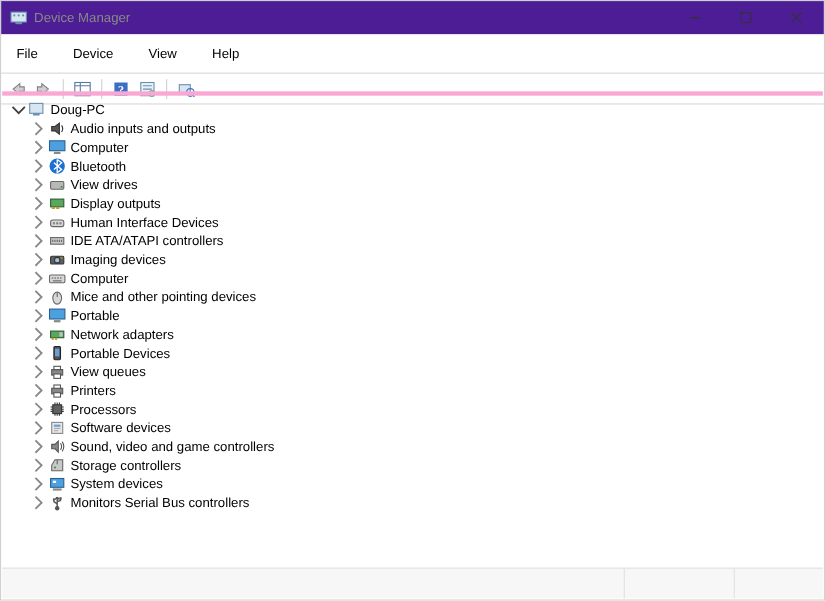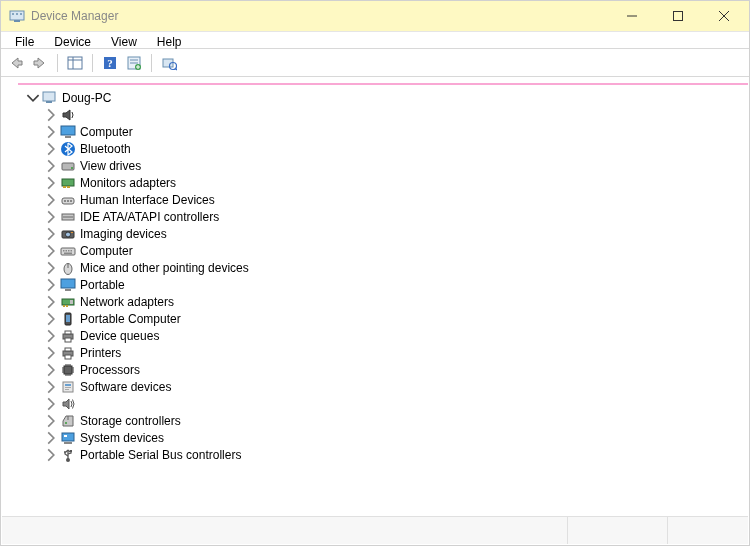--- a/index.html
+++ b/index.html
@@ -12,44 +12,44 @@
     height: 546px;
     overflow: hidden;
     border: 1px solid #d0d0d0;
     position: relative;
   }
   .titlebar {
     height: 30px;
     display: flex;
     align-items: center;
     padding: 0 2px 0 8px;
-    background: #fef9c3;
+    background: #4c1d95;
     color: #888;
   }
   .titlebar .app-icon {
     width: 16px; height: 16px;
     margin-right: 6px;
     display: flex; align-items: center; justify-content: center;
   }
   .titlebar .title { flex: 0 0 auto; font-size: 12px; }
   .titlebar .spacer { flex: 1; }
   .win-btn {
     width: 46px; height: 30px;
     display: flex; align-items: center; justify-content: center;
     color: #555;
   }
   .win-btn svg { width: 10px; height: 10px; }
   .menubar {
-    height: 18px;
+    height: 36px;
     display: flex;
-    align-items: flex-start;
+    align-items: center;
     padding: 0 4px;
     border-top: 1px solid #e5e5e5;
     border-bottom: 1px solid #d8d8d8;
-    gap: 0;
+    gap: 12px;
   }
   .menubar .menu-item {
     padding: 3px 10px;
     color: #000;
     font-size: 12px;
   }
   .toolbar {
     height: 28px;
     display: flex;
     align-items: center;
@@ -66,22 +66,21 @@
     width: 22px; height: 22px;
     display: flex; align-items: center; justify-content: center;
     border: 1px solid transparent;
   }
   .tool-btn svg { width: 16px; height: 16px; }
   .tree-area {
     position: absolute;
     top: 82px; left: 1px; right: 1px; bottom: 30px;
     overflow: auto;
     padding: 4px 0 4px 8px;
-    border-top: 2px solid #f9a8d4;
-    margin-left: 16px;
+    border-top: 4px solid #f9a8d4;
   }
   .status-area {
     position: absolute;
     left: 1px; right: 1px; bottom: 1px;
     height: 28px;
     border-top: 1px solid #e0e0e0;
     background: #f7f7f7;
     display: flex;
   }
   .status-area .cell {
@@ -217,20 +216,21 @@
           <svg viewBox="0 0 10 10">
             <path d="M3 1 L7 5 L3 9" fill="none" stroke="#888" stroke-width="1.2"></path>
           </svg>
         </span>
         <span class="node-icon">
           <svg viewBox="0 0 16 16">
             <path d="M3 6 L6 6 L10 3 L10 13 L6 10 L3 10 Z" fill="#555" stroke="#333"></path>
             <path d="M12 5 Q14 8 12 11" fill="none" stroke="#333"></path>
           </svg>
         </span>
+        <span class="node-label">Audio inputs and outputs</span>
       </div>
       <div class="tree-row indent-1">
         <span class="expander">
           <svg viewBox="0 0 10 10">
             <path d="M3 1 L7 5 L3 9" fill="none" stroke="#888" stroke-width="1.2"></path>
           </svg>
         </span>
         <span class="node-icon">
           <svg viewBox="0 0 16 16">
             <rect x="1" y="2" width="14" height="9" fill="#4da0e0" stroke="#2a6090"></rect>
@@ -273,21 +273,21 @@
             <path d="M3 1 L7 5 L3 9" fill="none" stroke="#888" stroke-width="1.2"></path>
           </svg>
         </span>
         <span class="node-icon">
           <svg viewBox="0 0 16 16">
             <rect x="2" y="4" width="12" height="7" fill="#5aa860" stroke="#2a6030"></rect>
             <rect x="3" y="11" width="3" height="2" fill="#c0a030"></rect>
             <rect x="7" y="11" width="3" height="2" fill="#c0a030"></rect>
           </svg>
         </span>
-        <span class="node-label">Monitors adapters</span>
+        <span class="node-label">Display outputs</span>
       </div>
       <div class="tree-row indent-1">
         <span class="expander">
           <svg viewBox="0 0 10 10">
             <path d="M3 1 L7 5 L3 9" fill="none" stroke="#888" stroke-width="1.2"></path>
           </svg>
         </span>
         <span class="node-icon">
           <svg viewBox="0 0 16 16">
             <rect x="2" y="6" width="12" height="6" rx="2" fill="#d8d8d8" stroke="#666"></rect>
@@ -398,36 +398,36 @@
           <svg viewBox="0 0 10 10">
             <path d="M3 1 L7 5 L3 9" fill="none" stroke="#888" stroke-width="1.2"></path>
           </svg>
         </span>
         <span class="node-icon">
           <svg viewBox="0 0 16 16">
             <rect x="5" y="2" width="6" height="12" rx="1" fill="#505050" stroke="#222"></rect>
             <rect x="6" y="4" width="4" height="7" fill="#6aa0d0"></rect>
           </svg>
         </span>
-        <span class="node-label">Portable Computer</span>
+        <span class="node-label">Portable Devices</span>
       </div>
       <div class="tree-row indent-1">
         <span class="expander">
           <svg viewBox="0 0 10 10">
             <path d="M3 1 L7 5 L3 9" fill="none" stroke="#888" stroke-width="1.2"></path>
           </svg>
         </span>
         <span class="node-icon">
           <svg viewBox="0 0 16 16">
             <rect x="3" y="6" width="10" height="5" fill="#888" stroke="#555"></rect>
             <rect x="5" y="3" width="6" height="3" fill="#fff" stroke="#555"></rect>
             <rect x="5" y="10" width="6" height="4" fill="#fff" stroke="#555"></rect>
           </svg>
         </span>
-        <span class="node-label">Device queues</span>
+        <span class="node-label">View queues</span>
       </div>
       <div class="tree-row indent-1">
         <span class="expander">
           <svg viewBox="0 0 10 10">
             <path d="M3 1 L7 5 L3 9" fill="none" stroke="#888" stroke-width="1.2"></path>
           </svg>
         </span>
         <span class="node-icon">
           <svg viewBox="0 0 16 16">
             <rect x="3" y="6" width="10" height="5" fill="#888" stroke="#555"></rect>
@@ -483,20 +483,21 @@
           <svg viewBox="0 0 10 10">
             <path d="M3 1 L7 5 L3 9" fill="none" stroke="#888" stroke-width="1.2"></path>
           </svg>
         </span>
         <span class="node-icon">
           <svg viewBox="0 0 16 16">
             <path d="M3 6 L6 6 L9 3 L9 13 L6 10 L3 10 Z" fill="#888" stroke="#555"></path>
             <path d="M11 5 Q13 8 11 11 M12.5 3.5 Q15.5 8 12.5 12.5" fill="none" stroke="#555"></path>
           </svg>
         </span>
+        <span class="node-label">Sound, video and game controllers</span>
       </div>
       <div class="tree-row indent-1">
         <span class="expander">
           <svg viewBox="0 0 10 10">
             <path d="M3 1 L7 5 L3 9" fill="none" stroke="#888" stroke-width="1.2"></path>
           </svg>
         </span>
         <span class="node-icon">
           <svg viewBox="0 0 16 16">
             <path d="M3 8 L6 3 L13 3 L13 13 L3 13 Z" fill="#c8c8c8" stroke="#666"></path>
@@ -531,21 +532,21 @@
           <svg viewBox="0 0 16 16">
             <circle cx="8" cy="13" r="2" fill="#555"></circle>
             <line x1="8" y1="13" x2="8" y2="3" stroke="#555" stroke-width="1.3"></line>
             <path d="M8 3 L6 5 M8 3 L10 5" stroke="#555" stroke-width="1.3"></path>
             <path d="M8 9 L5 7 L5 5" fill="none" stroke="#555" stroke-width="1.3"></path>
             <circle cx="5" cy="5" r="1" fill="#555"></circle>
             <path d="M8 7 L11 6 L11 4" fill="none" stroke="#555" stroke-width="1.3"></path>
             <rect x="10" y="3" width="2" height="2" fill="#555"></rect>
           </svg>
         </span>
-        <span class="node-label">Portable Serial Bus controllers</span>
+        <span class="node-label">Monitors Serial Bus controllers</span>
       </div>
     </div>
 </div>
 
 <div class="status-area">
   <div class="cell"></div>
   <div class="cell sm"></div>
   <div class="cell"></div>
 </div>
 

